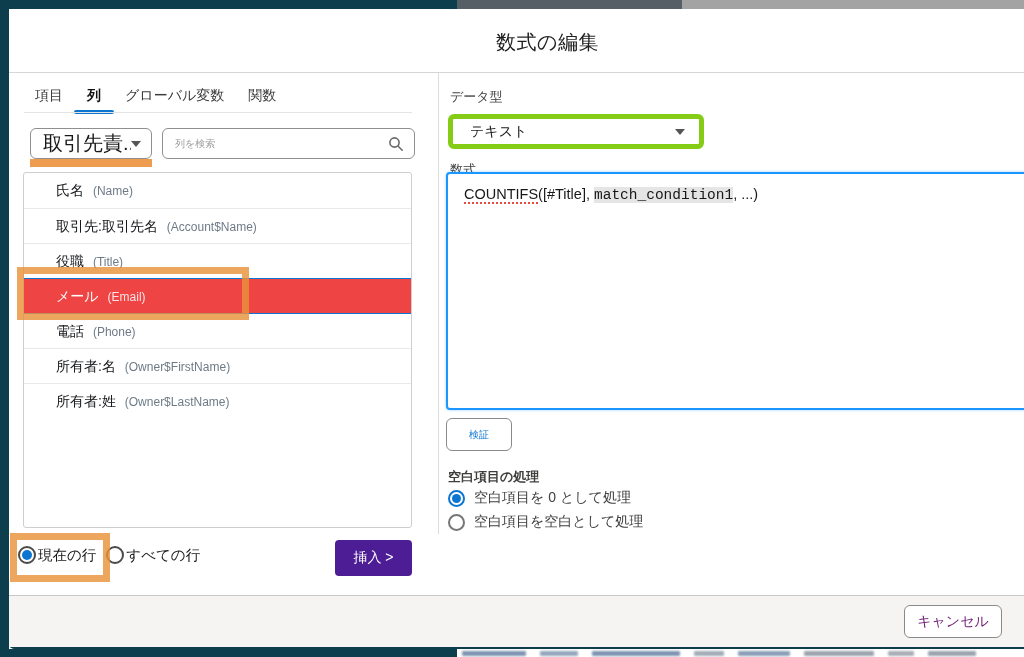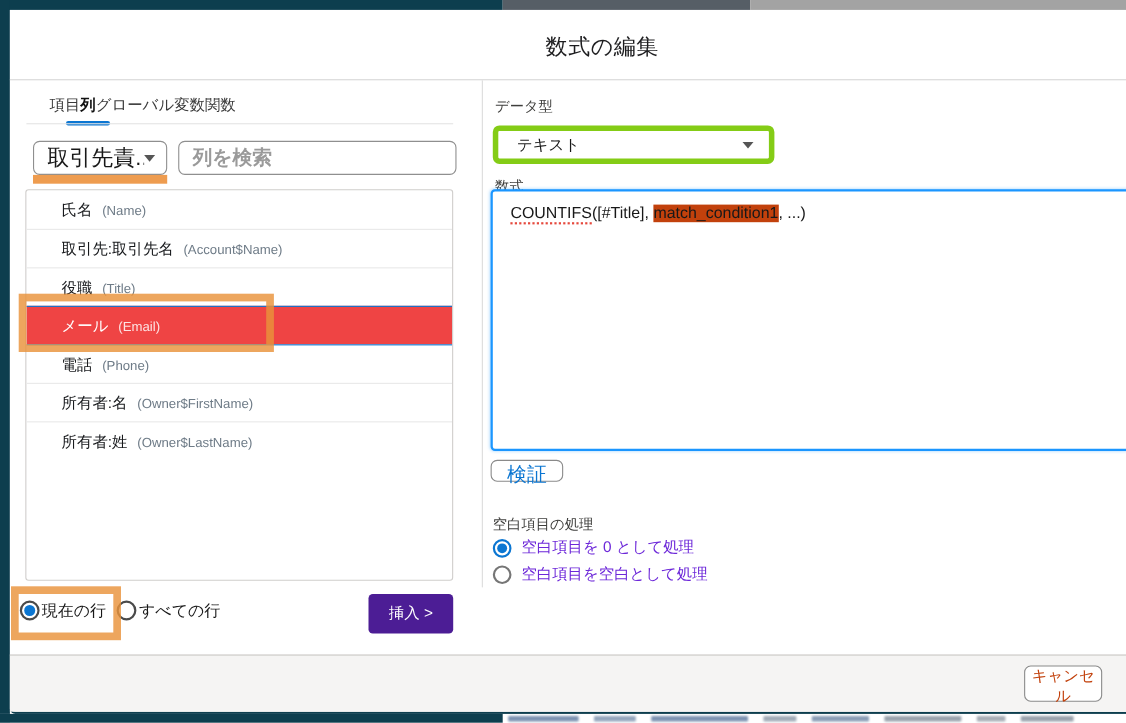--- a/index.html
+++ b/index.html
@@ -24,37 +24,37 @@
   .dialog-header { position:absolute; left:0; top:0; width:1077px; height:63px; }
   .dialog-title { position:absolute; left:0; top:20px; width:1077px; text-align:center;
     font-size:20px; font-weight:500; color:#1d1d1f; letter-spacing:.5px; }
   .header-divider { position:absolute; left:0; top:63px; width:1015px; height:0; border-top:1px solid #d6d6d6; }
 
   .v-divider { position:absolute; left:429px; top:64px; width:0; height:461px; border-left:1px solid #dcdcdc; }
 
   
   .left-panel { position:absolute; left:0; top:63px; width:429px; height:525px; }
 
-  .tabs { position:absolute; left:36px; top:12px; display:flex; }
+  .tabs { position:absolute; left:26px; top:12px; display:flex; gap:24px; }
   .tab { font-size:14px; color:#3b3b3b; padding:3px 0 9px 0; cursor:default; position:relative; }
   .tab.active { font-weight:bold; color:#111; }
   .tab.active::after { content:""; position:absolute; left:-13px; right:-13px; bottom:0; height:4px; background:#0b76d2; border-radius:2px; }
   .tabs-underline { position:absolute; left:15px; top:40px; width:388px; border-top:1px solid #e4e4e4; }
 
   .obj-dropdown { position:absolute; left:21px; top:56px; width:122px; height:31px;
     border:1px solid #8f8f8f; border-radius:6px; background:#fff; display:flex; align-items:center;
     padding:0 10px 0 12px; font-size:20px; color:#181818; cursor:pointer; }
   .obj-dropdown .lbl { flex:1; white-space:nowrap; overflow:hidden; }
   .caret-down { width:0; height:0; border-left:5px solid transparent; border-right:5px solid transparent; border-top:6px solid #555; }
   .annot-bar { position:absolute; left:21px; top:87px; width:122px; height:8px; background:#ed9440; opacity:.92; }
 
   .search-box { position:absolute; left:153px; top:56px; width:253px; height:31px;
     border:1px solid #8f8f8f; border-radius:6px; background:#fff; display:flex; align-items:center; padding:0 10px 0 12px; }
-  .search-box input { border:none; outline:none; flex:1; font-size:18px; color:#15803d;
-    font-family:"Liberation Sans","DejaVu Sans",sans-serif; background:transparent;font-weight:bold; }
+  .search-box input { border:none; outline:none; flex:1; font-size:10px; color:#15803d;
+    font-family:"Liberation Sans","DejaVu Sans",sans-serif; background:transparent; }
   .search-box input::placeholder { color:#9a9a9a; }
 
   .column-list { position:absolute; left:14px; top:100px; width:389px; height:356px;
     border:1px solid #d0cecc; border-radius:3px; background:#fff; overflow:hidden; }
   .col-row { height:35px; line-height:35px; padding-left:32px; font-size:14px; color:#16181b;
     border-top:1px solid #e8e8e8; cursor:pointer; white-space:nowrap; }
   .col-row:first-child { border-top:none; }
   .col-row .api { font-size:12px; color:#6e7b87; margin-left:5px; }
   .col-row.selected { background:#ef4444; color:#fff; border-top-color:#0b76d2; }
   .col-row.selected + .col-row { border-top-color:#0b76d2; }
@@ -82,38 +82,38 @@
   .dt-label { position:absolute; left:12px; top:16px; }
   .dt-dropdown { position:absolute; left:10px; top:42px; width:256px; height:35px;
     border:5px solid #84cc16; border-radius:6px; background:#fff; display:flex; align-items:center;
     padding:0 14px 0 17px; font-size:14px; color:#181818; cursor:pointer; }
   .dt-dropdown .lbl { flex:1; }
   .fx-label { position:absolute; left:12px; top:89px; }
   .formula-area { position:absolute; left:8px; top:100px; right:-6px; height:238px;
     border:2px solid #1b96ff; border-radius:4px; background:#fff;
     box-shadow:0 0 3px rgba(27,150,255,.45); padding:12px 16px; font-size:14.5px; color:#181818; cursor:text; }
   .fx-func { border-bottom:2px dotted #e5493d; }
-  .fx-sel { background:#c2410c; }
-  .validate-btn { position:absolute; left:8px; top:346px; width:66px; height:20px;
-    background:#fff; border:1px solid #8a8a8a; border-radius:6px; color:#0b76d2; font-size:18px;
+  .fx-sel { background:#e5e5e5;font-family:Liberation Mono, monospace; }
+  .validate-btn { position:absolute; left:8px; top:346px; width:66px; height:33px;
+    background:#fff; border:1px solid #8a8a8a; border-radius:6px; color:#0b76d2; font-size:10px;
     font-family:"Liberation Sans","DejaVu Sans",sans-serif; cursor:pointer; }
-  .blank-label { position:absolute; left:10px; top:396px; }
+  .blank-label { position:absolute; left:10px; top:396px;font-weight:bold; }
   .blank-opts { position:absolute; left:10px; top:417px; display:flex; flex-direction:column; gap:6px; }
   .blank-opt { display:flex; align-items:center; gap:9px; cursor:pointer; }
   .radio2 { width:17px; height:17px; border:2px solid #767676; border-radius:50%; background:#fff;
     display:inline-flex; align-items:center; justify-content:center; flex:none; }
   .blank-opt.sel .radio2 { border-color:#0b76d2; }
   .blank-opt.sel .radio2::after { content:""; width:9px; height:9px; border-radius:50%; background:#0b76d2; }
-  .blank-opt .r-label { font-size:14px; color:#6d28d9; }
+  .blank-opt .r-label { font-size:14px; color:#404040; }
 
   
   .dialog-footer { position:absolute; left:0; bottom:0; width:1015px; height:52px;
     background:#f5f4f3; border-top:1px solid #cac8c6; }
-  .cancel-btn { position:absolute; right:22px; top:9px; width:71px; height:33px;
-    background:#fff; border:1px solid #8a8a8a; border-radius:6px; color:#c2410c; font-size:14px;
+  .cancel-btn { position:absolute; right:22px; top:9px; width:98px; height:33px;
+    background:#fff; border:1px solid #8a8a8a; border-radius:6px; color:#701a75; font-size:14px;
     font-family:"Liberation Sans","DejaVu Sans",sans-serif; cursor:pointer; }
 </style>
 </head>
 <body>
 
 <div class="chrome-top">
   <div class="seg1"></div>
     <div class="seg2"></div>
     <div class="seg3"></div>
 </div>

